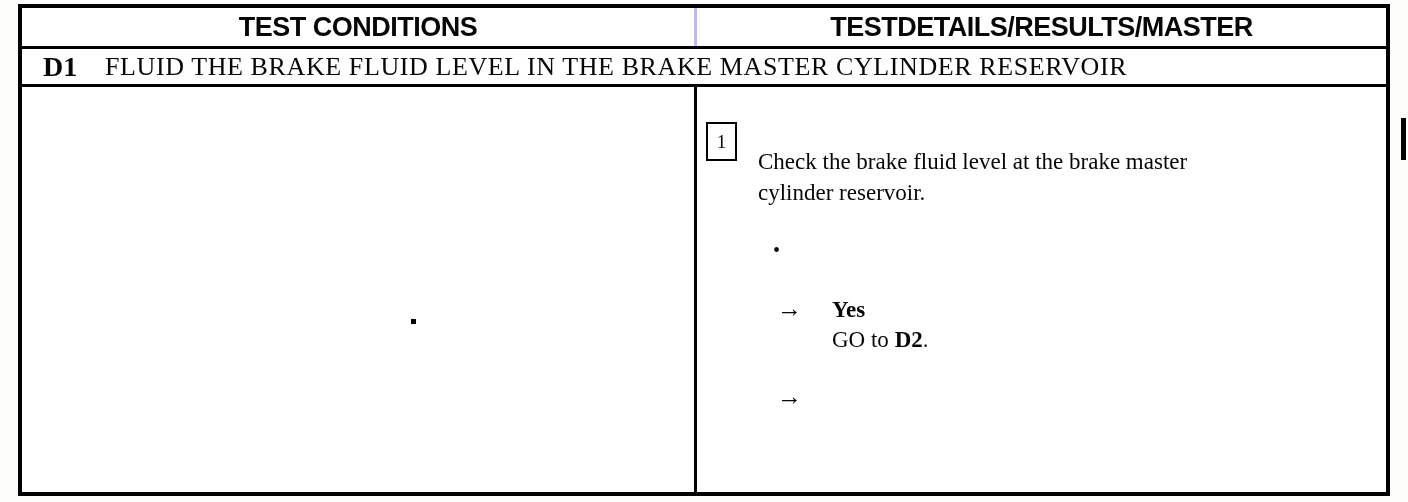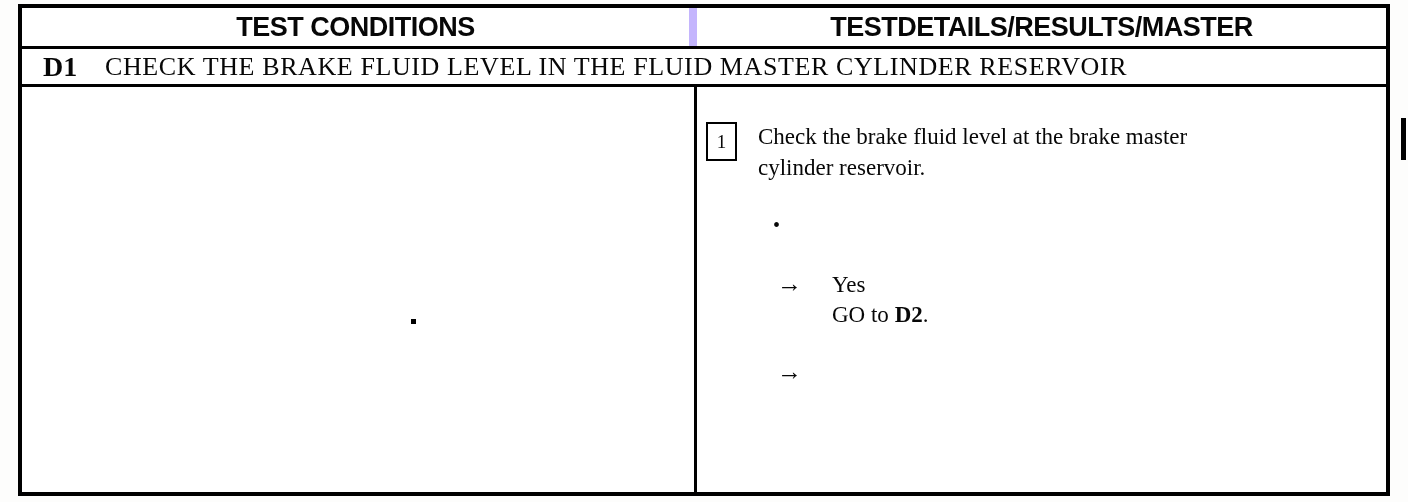--- a/index.html
+++ b/index.html
@@ -41,21 +41,21 @@
     justify-content: center;
     font-family: "Liberation Sans", sans-serif;
     font-weight: bold;
     font-size: 27px;
     letter-spacing: -0.5px;
     white-space: nowrap;
   }
   .hcell-left {
     width: 675px;
     flex: none;
-    border-right: 8px solid #c4b5fd;
+    border-right: 3px solid #c4b5fd;
   }
   .hcell-right { flex: 1; }
   .section-row {
     display: flex;
     align-items: center;
     height: 38px;
     flex: none;
     border-bottom: 3px solid #000;
     box-sizing: border-box;
     padding-left: 21px;
@@ -97,21 +97,21 @@
     flex: none;
     width: 27px;
     height: 35px;
     border: 2px solid #000;
     margin: 1px 21px 0 0;
     display: flex;
     align-items: center;
     justify-content: center;
     font-size: 19px;
   }
-  .step-text { max-width: 585px; }
+  .step-text { max-width: 585px; margin-top: 25px; }
   .bullet-line {
     display: flex;
     margin: 27px 0 0 67px;
   }
   .bullet {
     flex: none;
     width: 39px;
     font-size: 20px;
   }
   .result {
@@ -119,21 +119,21 @@
     margin: 29px 0 0 71px;
     line-height: 30px;
   }
   .result-no { margin-top: 28px; }
   .arrow {
     flex: none;
     width: 55px;
     font-size: 25px;
     line-height: 28px;
   }
-  .answer { font-weight: normal; }
+  .answer { font-weight: bold; }
   .action-ref { font-weight: bold; margin-top: 38px; }
   .action { max-width: 555px; }
   .speck {
     position: absolute;
     left: 389px;
     top: 232px;
     width: 5px;
     height: 5px;
     background: #000;
   }
@@ -156,21 +156,21 @@
       <div class="hcell hcell-left">
         <span>TEST CONDITIONS</span>
       </div>
       <div class="hcell hcell-right">
         <span>TESTDETAILS/RESULTS/MASTER</span>
       </div>
     </div>
 
     <div class="section-row">
       <span class="sec-id">D1</span>
-      <span class="sec-title">CHECK THE BRAKE FLUID LEVEL IN THE FLUID MASTER CYLINDER RESERVOIR</span>
+      <span class="sec-title">FLUID THE BRAKE FLUID LEVEL IN THE BRAKE MASTER CYLINDER RESERVOIR</span>
     </div>
 
     <div class="body-row">
 
       <div class="body-left">
         <span class="speck"></span>
       </div>
 
       <div class="body-right">
 

